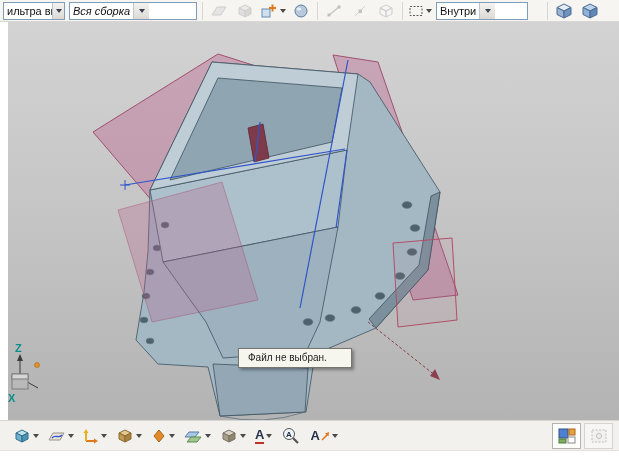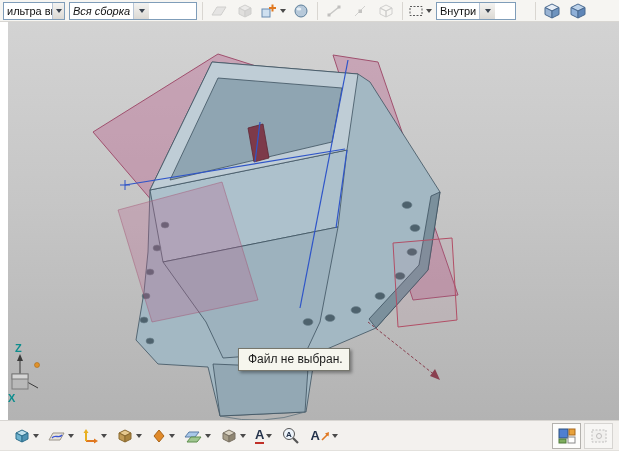--- a/index.html
+++ b/index.html
@@ -7,31 +7,31 @@
   .app{position:relative;width:619px;height:458px;background:#fff;}
 
   
   .top-toolbar{position:absolute;left:0;top:0;width:619px;height:22px;background:#f6f5f2;border-bottom:1px solid #d8d6d2;display:flex;align-items:center;padding-left:1px;box-sizing:border-box;}
   .combo{display:inline-flex;align-items:stretch;height:18px;background:#fff;border:1px solid #7f9db9;box-sizing:border-box;margin:0 2px;}
   .combo-text{display:flex;align-items:center;font-size:11px;color:#111;padding:0 3px;white-space:nowrap;overflow:hidden;}
   .combo-btn{width:15px;background:linear-gradient(#f4f3f1,#dcd9d4);border-left:1px solid #b9c6d6;display:flex;align-items:center;justify-content:center;cursor:pointer;}
   .tri{width:0;height:0;border-left:3px solid transparent;border-right:3px solid transparent;border-top:4px solid #39424e;}
   .combo-filter{width:62px;}
   .combo-assembly{width:128px;font-style:italic;}
-  .combo-scope{width:80px;}
+  .combo-scope{width:92px;}
   .tbtn{height:20px;min-width:22px;display:flex;align-items:center;justify-content:center;gap:1px;margin:0 1px;border:1px solid transparent;cursor:pointer;}
   .tbtn.disabled{opacity:.42;}
   .dd{width:0;height:0;border-left:3px solid transparent;border-right:3px solid transparent;border-top:4px solid #4a4a4a;margin-left:1px;}
   .vsep{width:1px;height:18px;background:#d9d6d1;margin:0 3px;}
   .spacer14{width:14px;}
 
   
   .viewport{position:absolute;left:8px;top:22px;width:611px;height:398px;background:linear-gradient(180deg,#d3d3d3 0%,#c6c6c6 45%,#b3b3b3 100%);overflow:hidden;}
   .viewport svg{display:block;}
-  .tooltip{position:absolute;left:230px;top:326px;background:#f6f6ee;border:1px solid #76766c;padding:3px 6px 4px 9px;font-size:12px;color:#1c1c1c;box-shadow:2px 2px 3px rgba(0,0,0,.35);white-space:nowrap;}
+  .tooltip{position:absolute;left:230px;top:326px;background:#f6f6ee;border:1px solid #76766c;padding:3px 24px 4px 9px;font-size:10px;color:#1c1c1c;box-shadow:2px 2px 3px rgba(0,0,0,.35);white-space:nowrap;}
 
   
   .bottom-toolbar{position:absolute;left:0;top:420px;width:619px;height:30px;background:#f3f1ee;border-top:1px solid #d8d6d2;display:flex;align-items:center;box-sizing:border-box;padding-left:10px;}
   .btool{display:flex;align-items:center;gap:1px;height:24px;padding:1px 2px;border:1px solid transparent;cursor:pointer;margin-right:3px;}
   .letterA{font-size:13px;font-weight:bold;color:#23324a;line-height:13px;}
   .letterA.red-underline{border-bottom:2px solid #c03028;padding-bottom:1px;}
   .right-group{position:absolute;right:6px;top:423px;display:flex;gap:3px;}
   .panel-btn{width:27px;height:24px;border:1px solid #b4b2ae;background:#fdfdfc;display:flex;align-items:center;justify-content:center;cursor:pointer;}
   .panel-btn.disabled{opacity:.45;}
 

